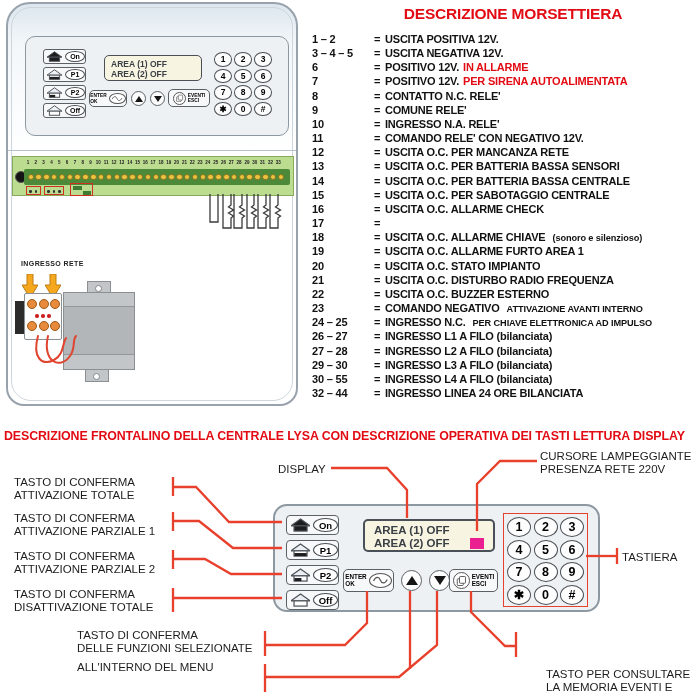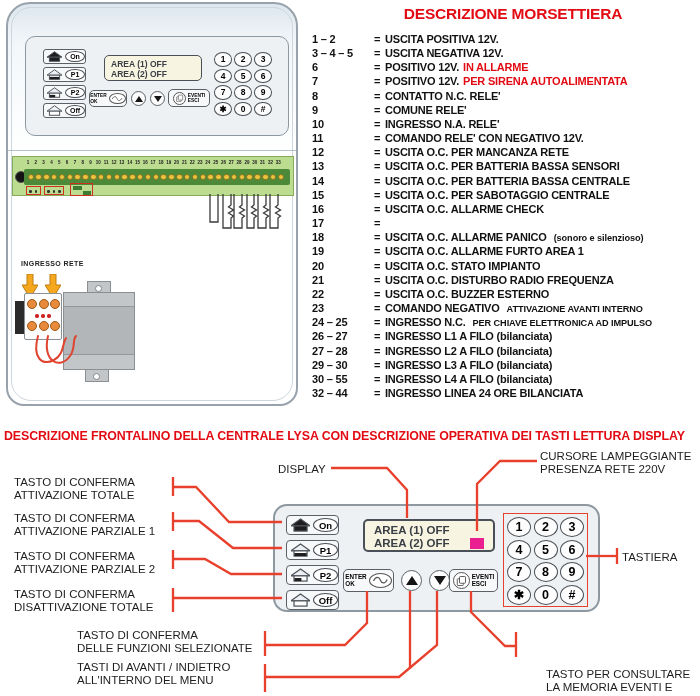--- a/index.html
+++ b/index.html
@@ -456,21 +456,21 @@
   </div>
       <div class="term-row" style="top: 217.08px;">
     <span class="pins">17</span>
     <span class="eq">=</span>
     <span class="desc-red"></span>
     <span class="desc-small"></span>
   </div>
       <div class="term-row" style="top: 231.24px;">
     <span class="pins">18</span>
     <span class="eq">=</span>
-    <span class="desc">USCITA O.C. ALLARME PANICO</span>
+    <span class="desc">USCITA O.C. ALLARME CHIAVE</span>
     <span class="desc-red"></span>
     <span class="desc-small">(sonoro e silenzioso)</span>
   </div>
       <div class="term-row" style="top: 245.4px;">
     <span class="pins">19</span>
     <span class="eq">=</span>
     <span class="desc">USCITA O.C. ALLARME FURTO AREA 1</span>
     <span class="desc-red"></span>
     <span class="desc-small"></span>
   </div>
@@ -572,21 +572,20 @@
       <span>PRESENZA RETE 220V</span>
   </div>
   <div class="callout-label" style="left:622px;top:551px;">
     <span>TASTIERA</span>
   </div>
   <div class="callout-label" style="left:77px;top:629px;">
     <span>TASTO DI CONFERMA</span>
       <span>DELLE FUNZIONI SELEZIONATE</span>
   </div>
   <div class="callout-label" style="left:77px;top:661px;">
-    <span>TASTI DI AVANTI / INDIETRO</span>
       <span>ALL'INTERNO DEL MENU</span>
   </div>
   <div class="callout-label" style="left:523px;top:668px;margin-left:23px;">
     <span>TASTO PER CONSULTARE</span>
       <span>LA MEMORIA EVENTI E</span>
       <span>USCITA CONFIGURAZIONE</span>
   </div>
 
   <div class="kp kp--lg" id="kp-big">
     <div class="modes">

